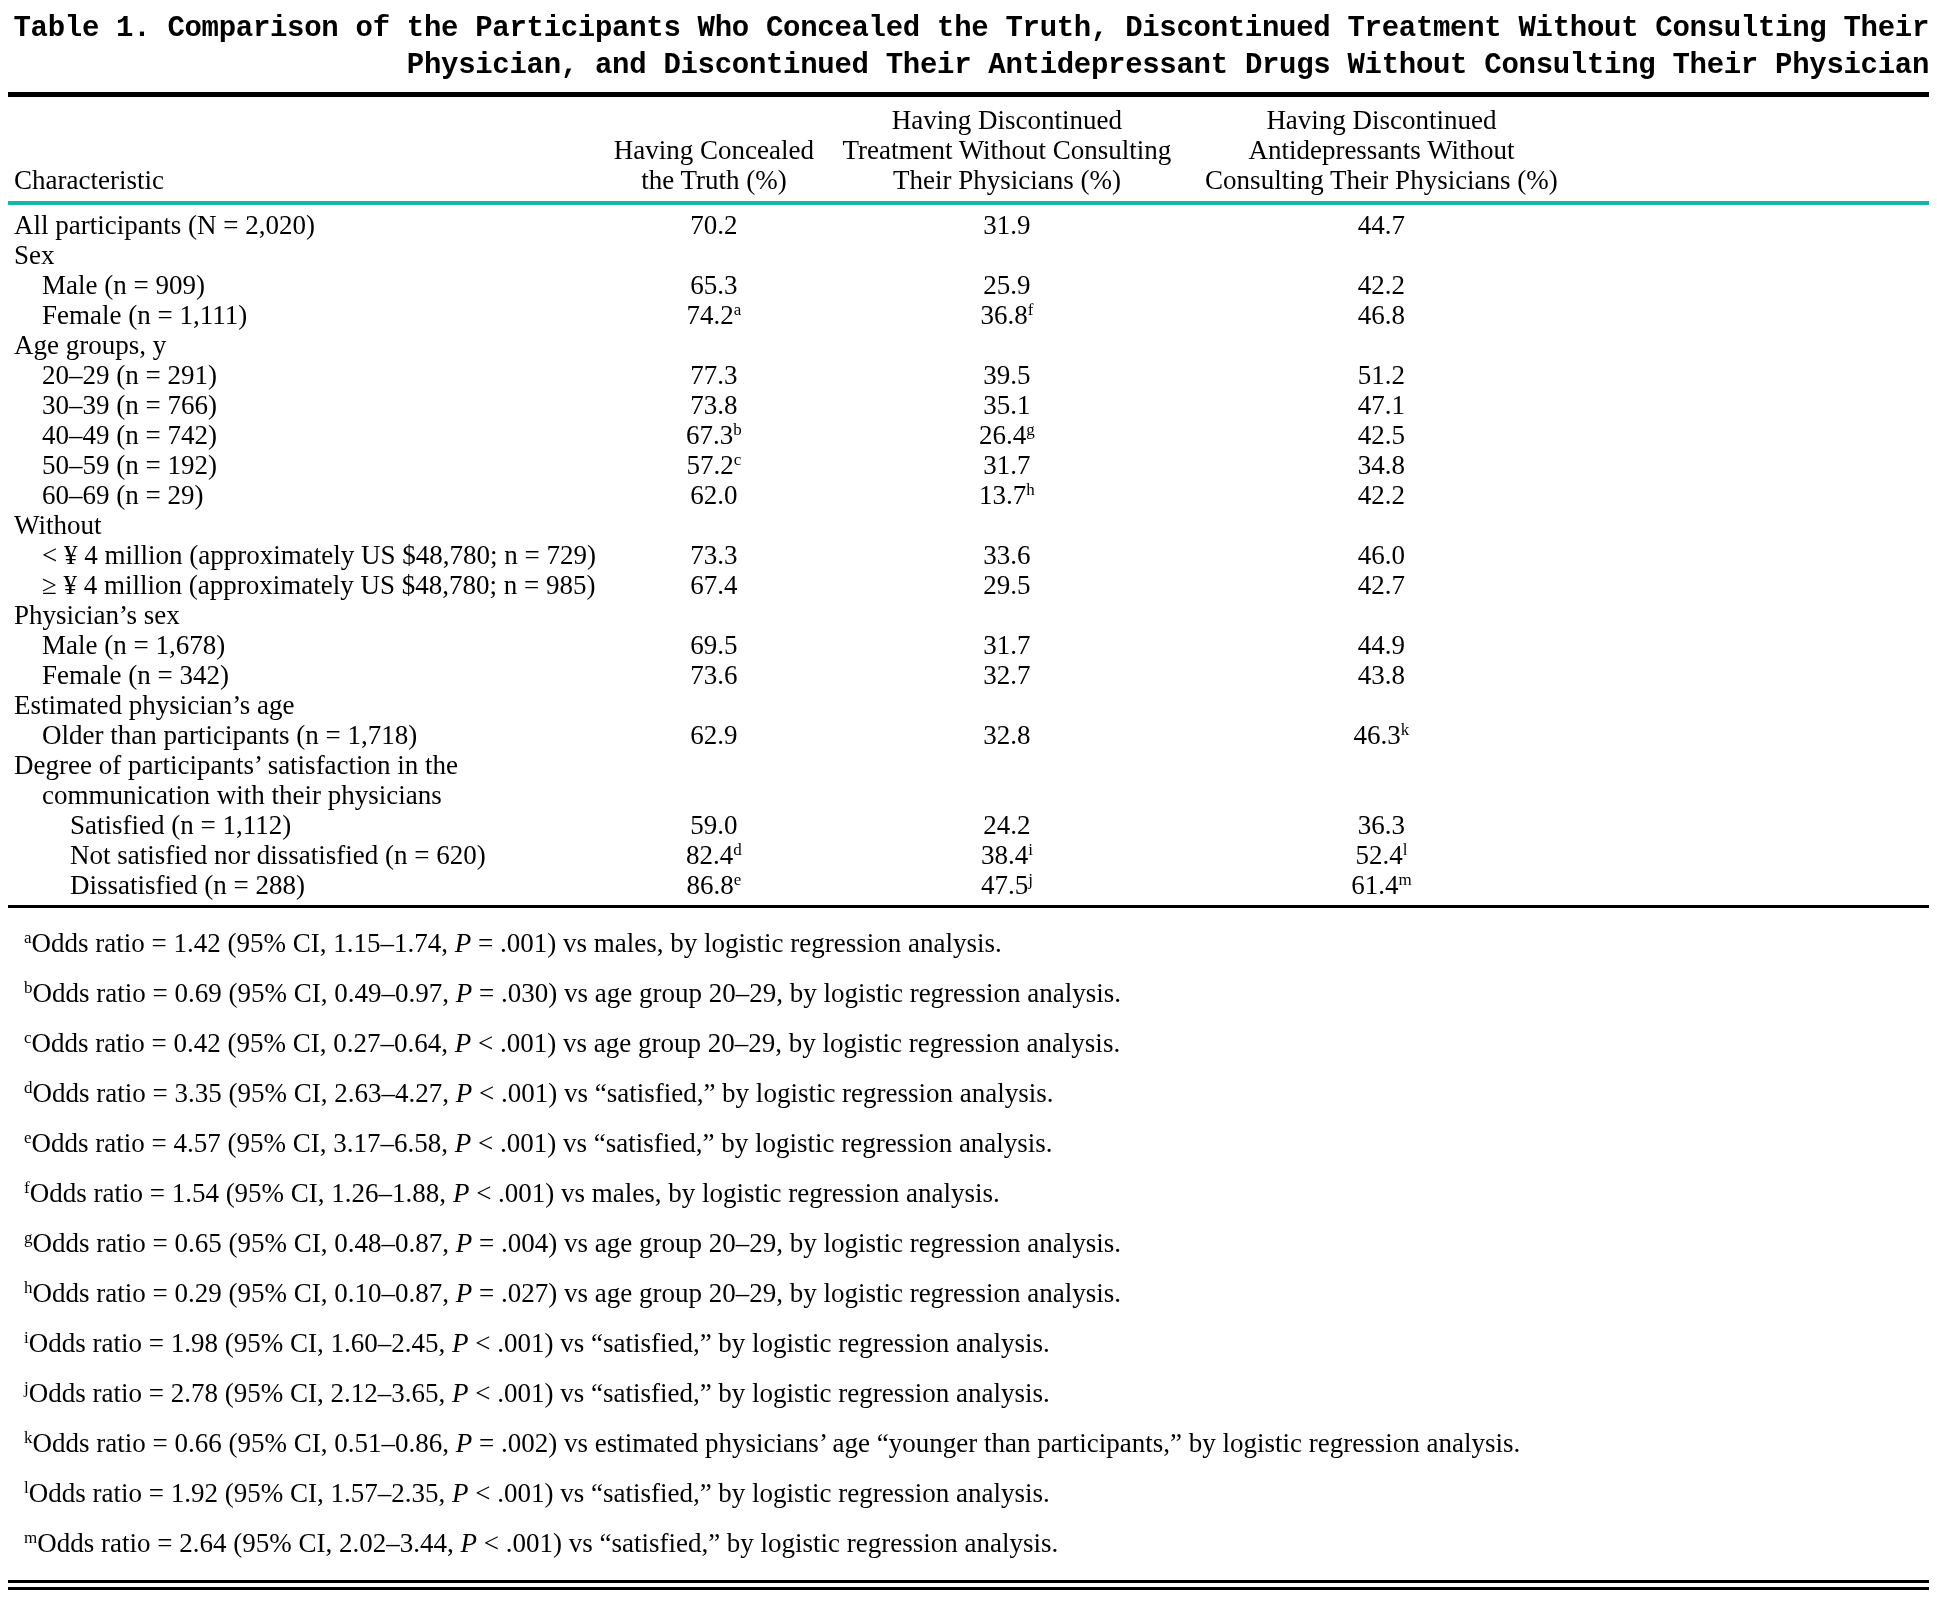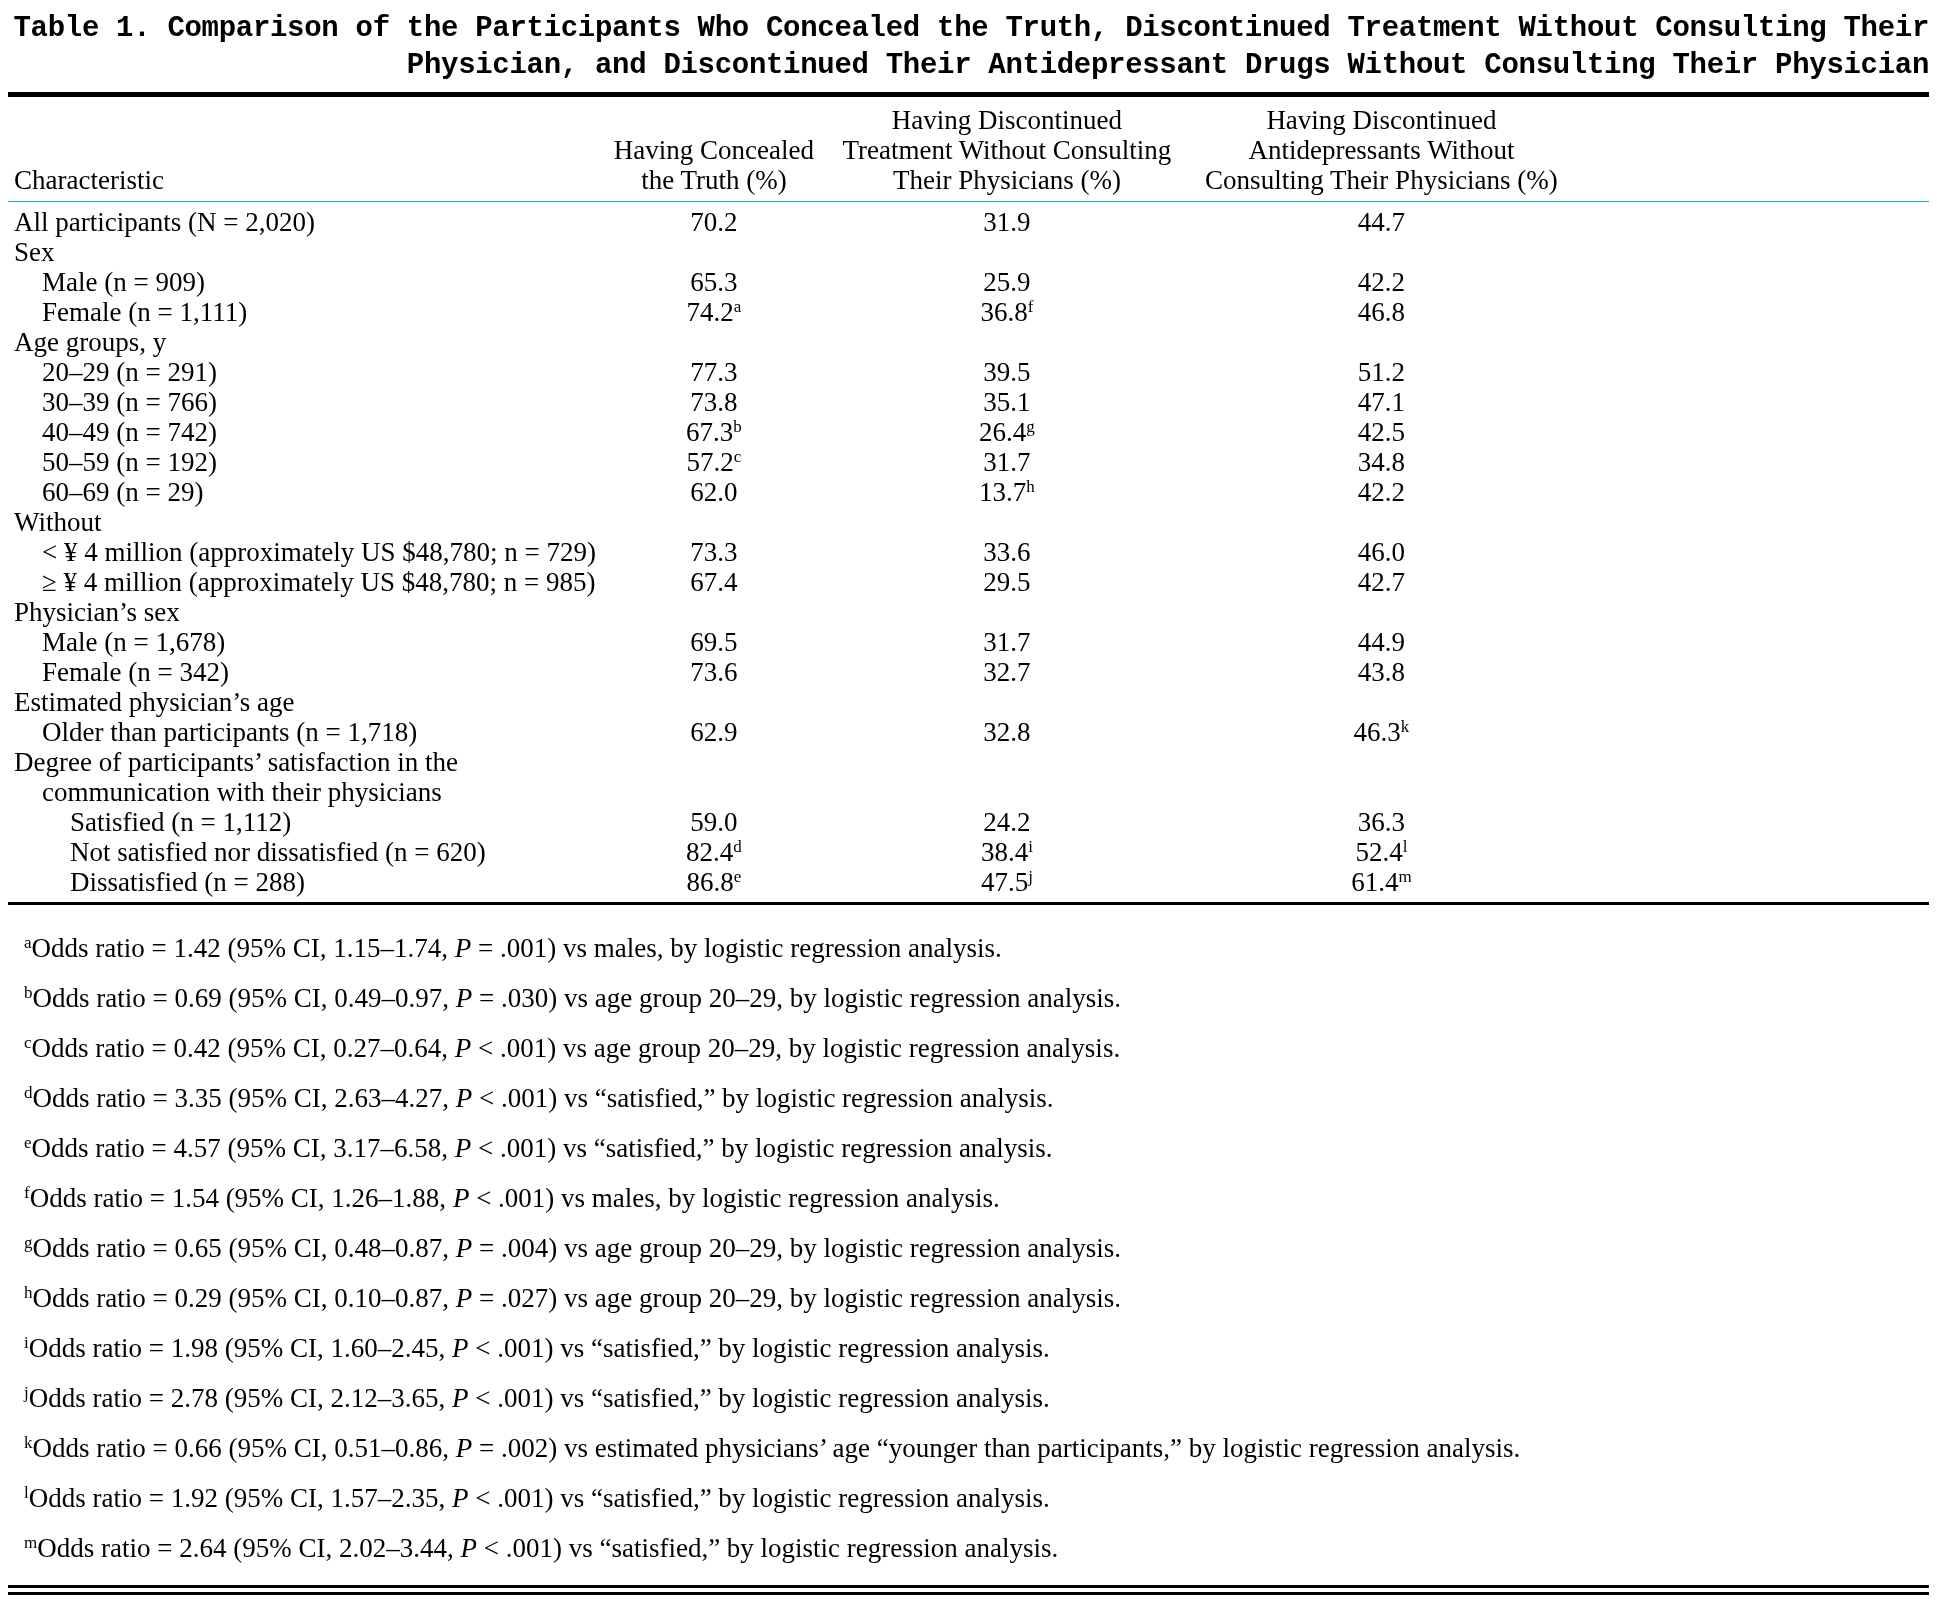--- a/index.html
+++ b/index.html
@@ -30,21 +30,21 @@
     table-layout: fixed;
   }
   thead th {
     font-weight: normal;
     font-size: 27px;
     line-height: 30px;
     vertical-align: bottom;
     text-align: center;
     white-space: pre;
     padding: 8px 0 6px 0;
-    border-bottom: 1px solid #14b8a6;
+    border-bottom: 4px solid #14b8a6;
     overflow: visible;
   }
   thead th.char-head { text-align: left; padding-left: 6px; margin-left: 16px; }
 
   tbody td {
     font-size: 27px;
     line-height: 30px;
     vertical-align: top;
   }
   tbody tr:first-child td { padding-top: 5px; }
@@ -58,21 +58,21 @@
   sup.fm {
     font-size: 17px;
     line-height: 0;
     vertical-align: baseline;
     position: relative;
     top: -9px;
   }
 
   .body-rule { border-top: 3px solid #000; }
 
-  .footnotes { padding: 10px 0 12px 16px; margin-top: 8px; }
+  .footnotes { padding: 10px 0 12px 16px; }
   .footnote {
     font-size: 27px;
     line-height: 50px;
     white-space: pre;
   }
   .footnote .pvar { font-style: italic; }
   .bottom-rule {
     height: 10px;
     border-top: 3px solid #000;
     border-bottom: 3px solid #000;

